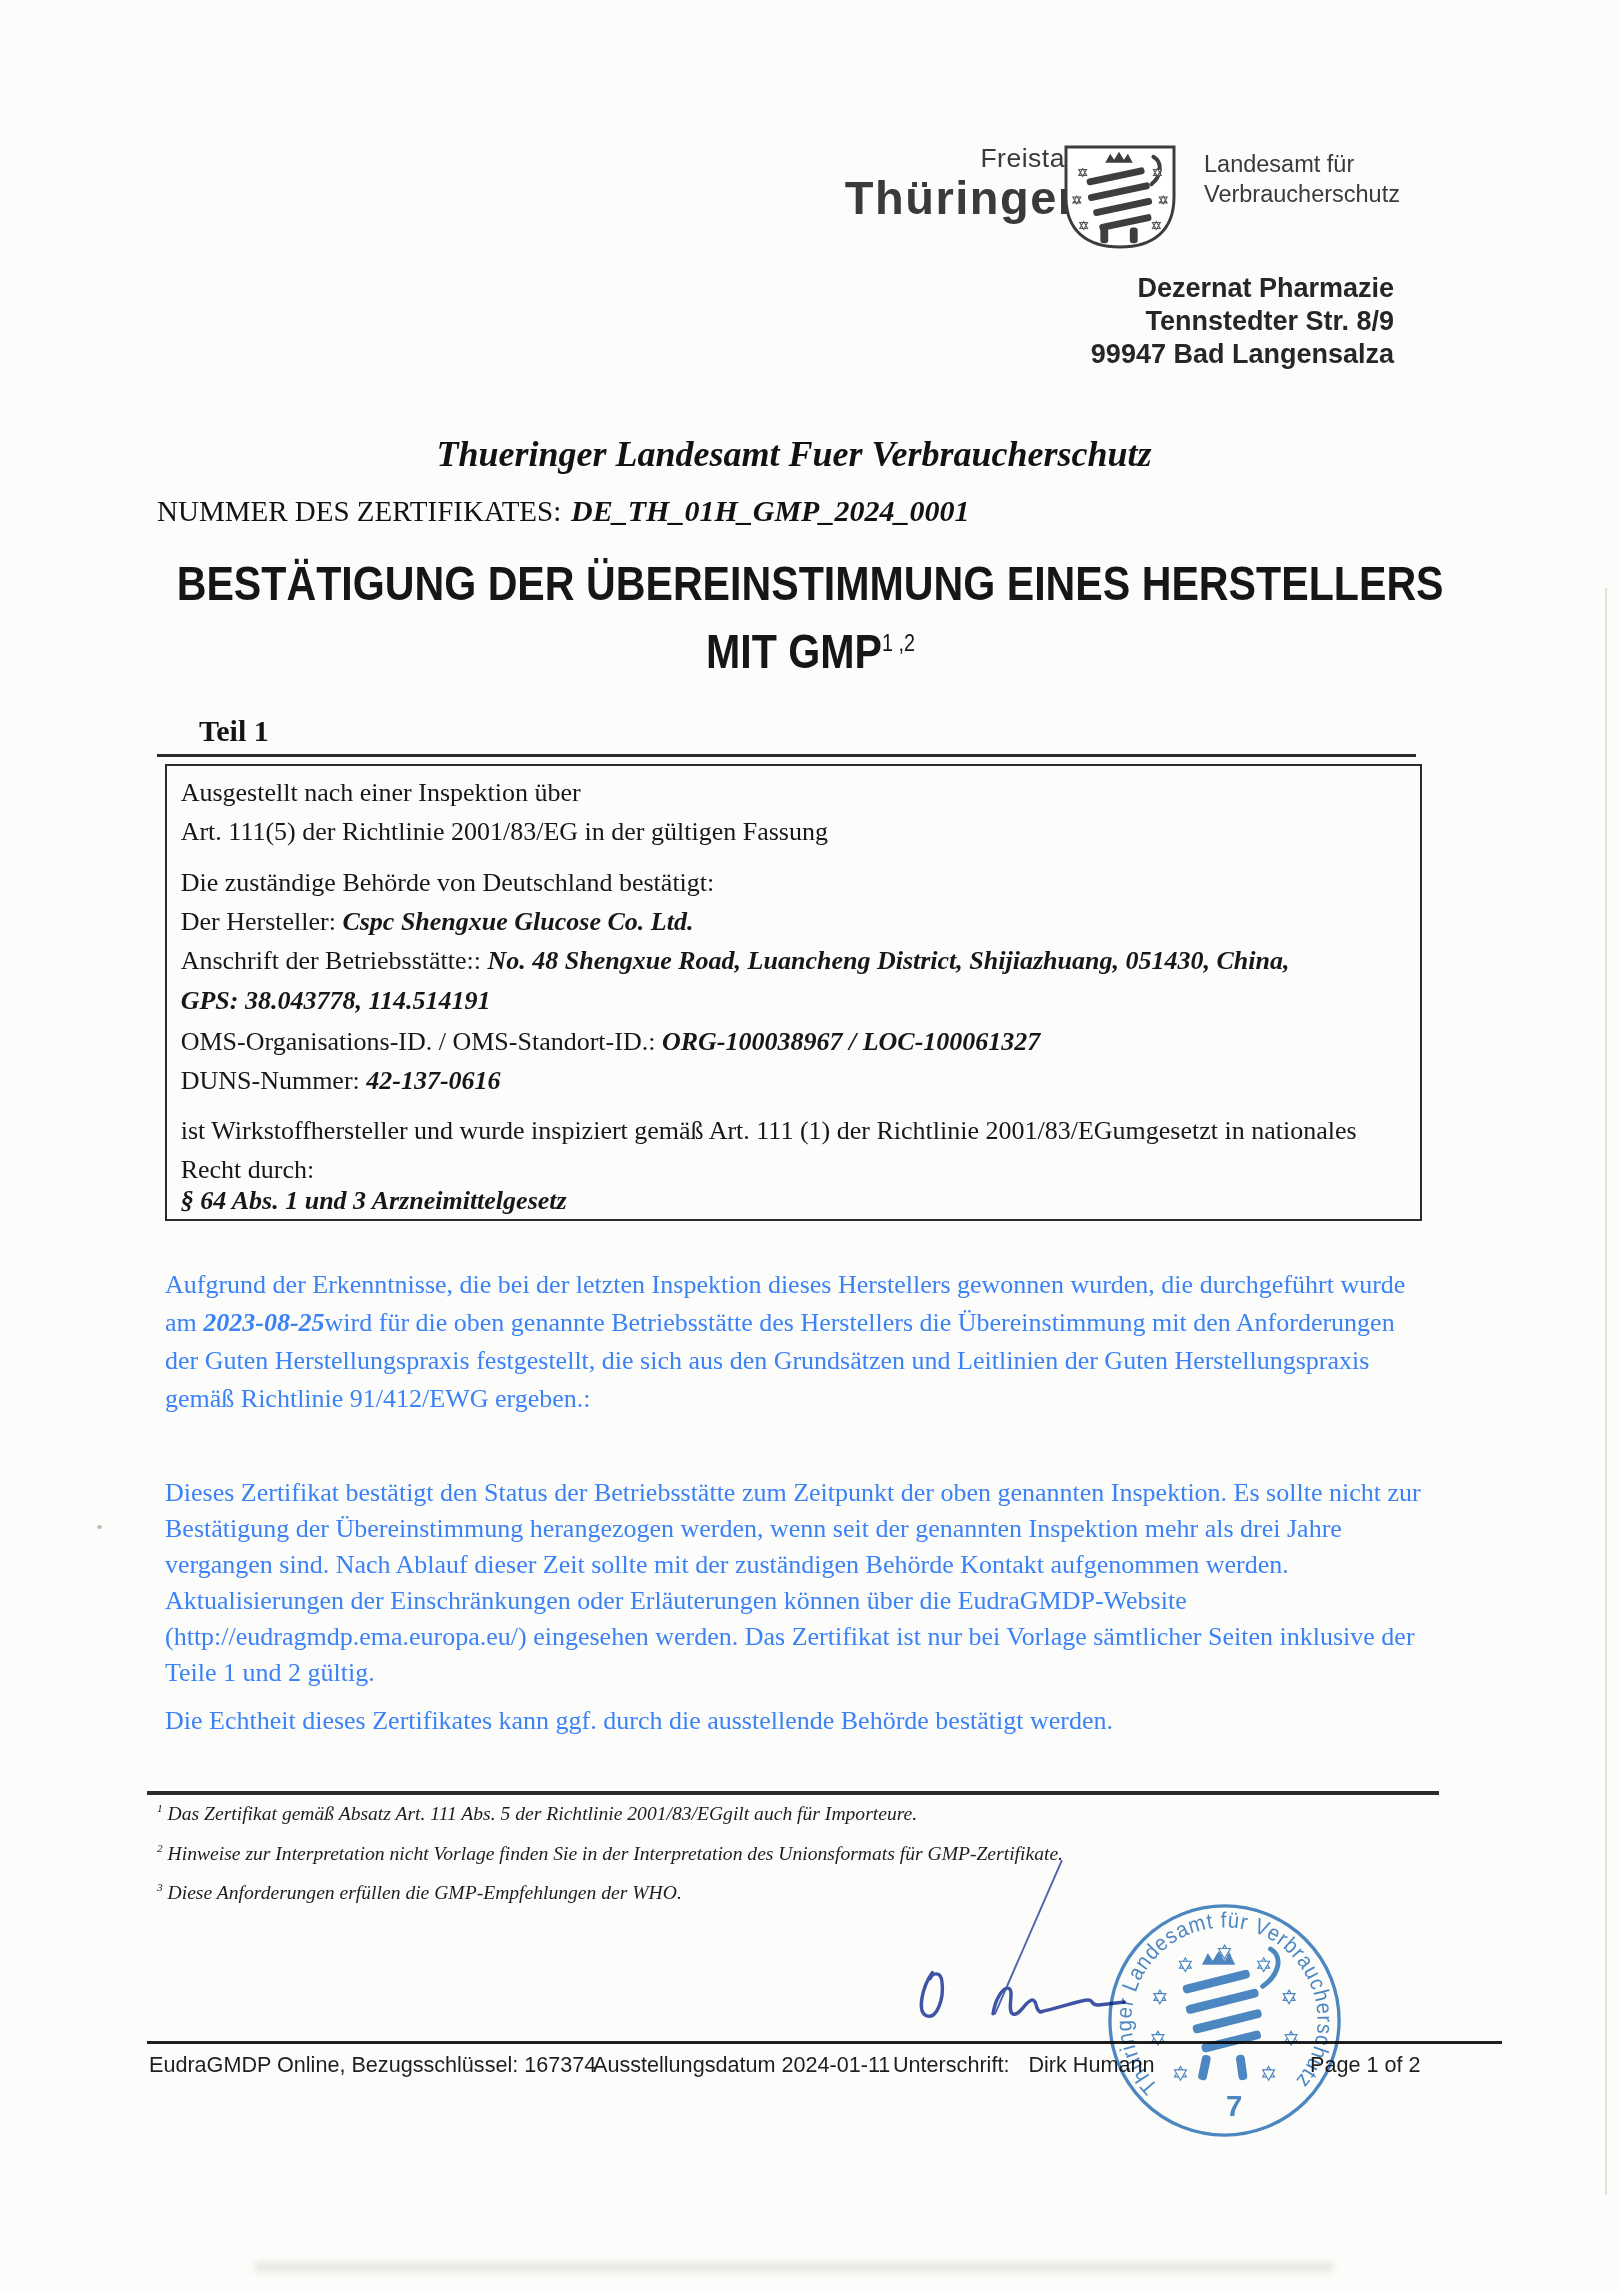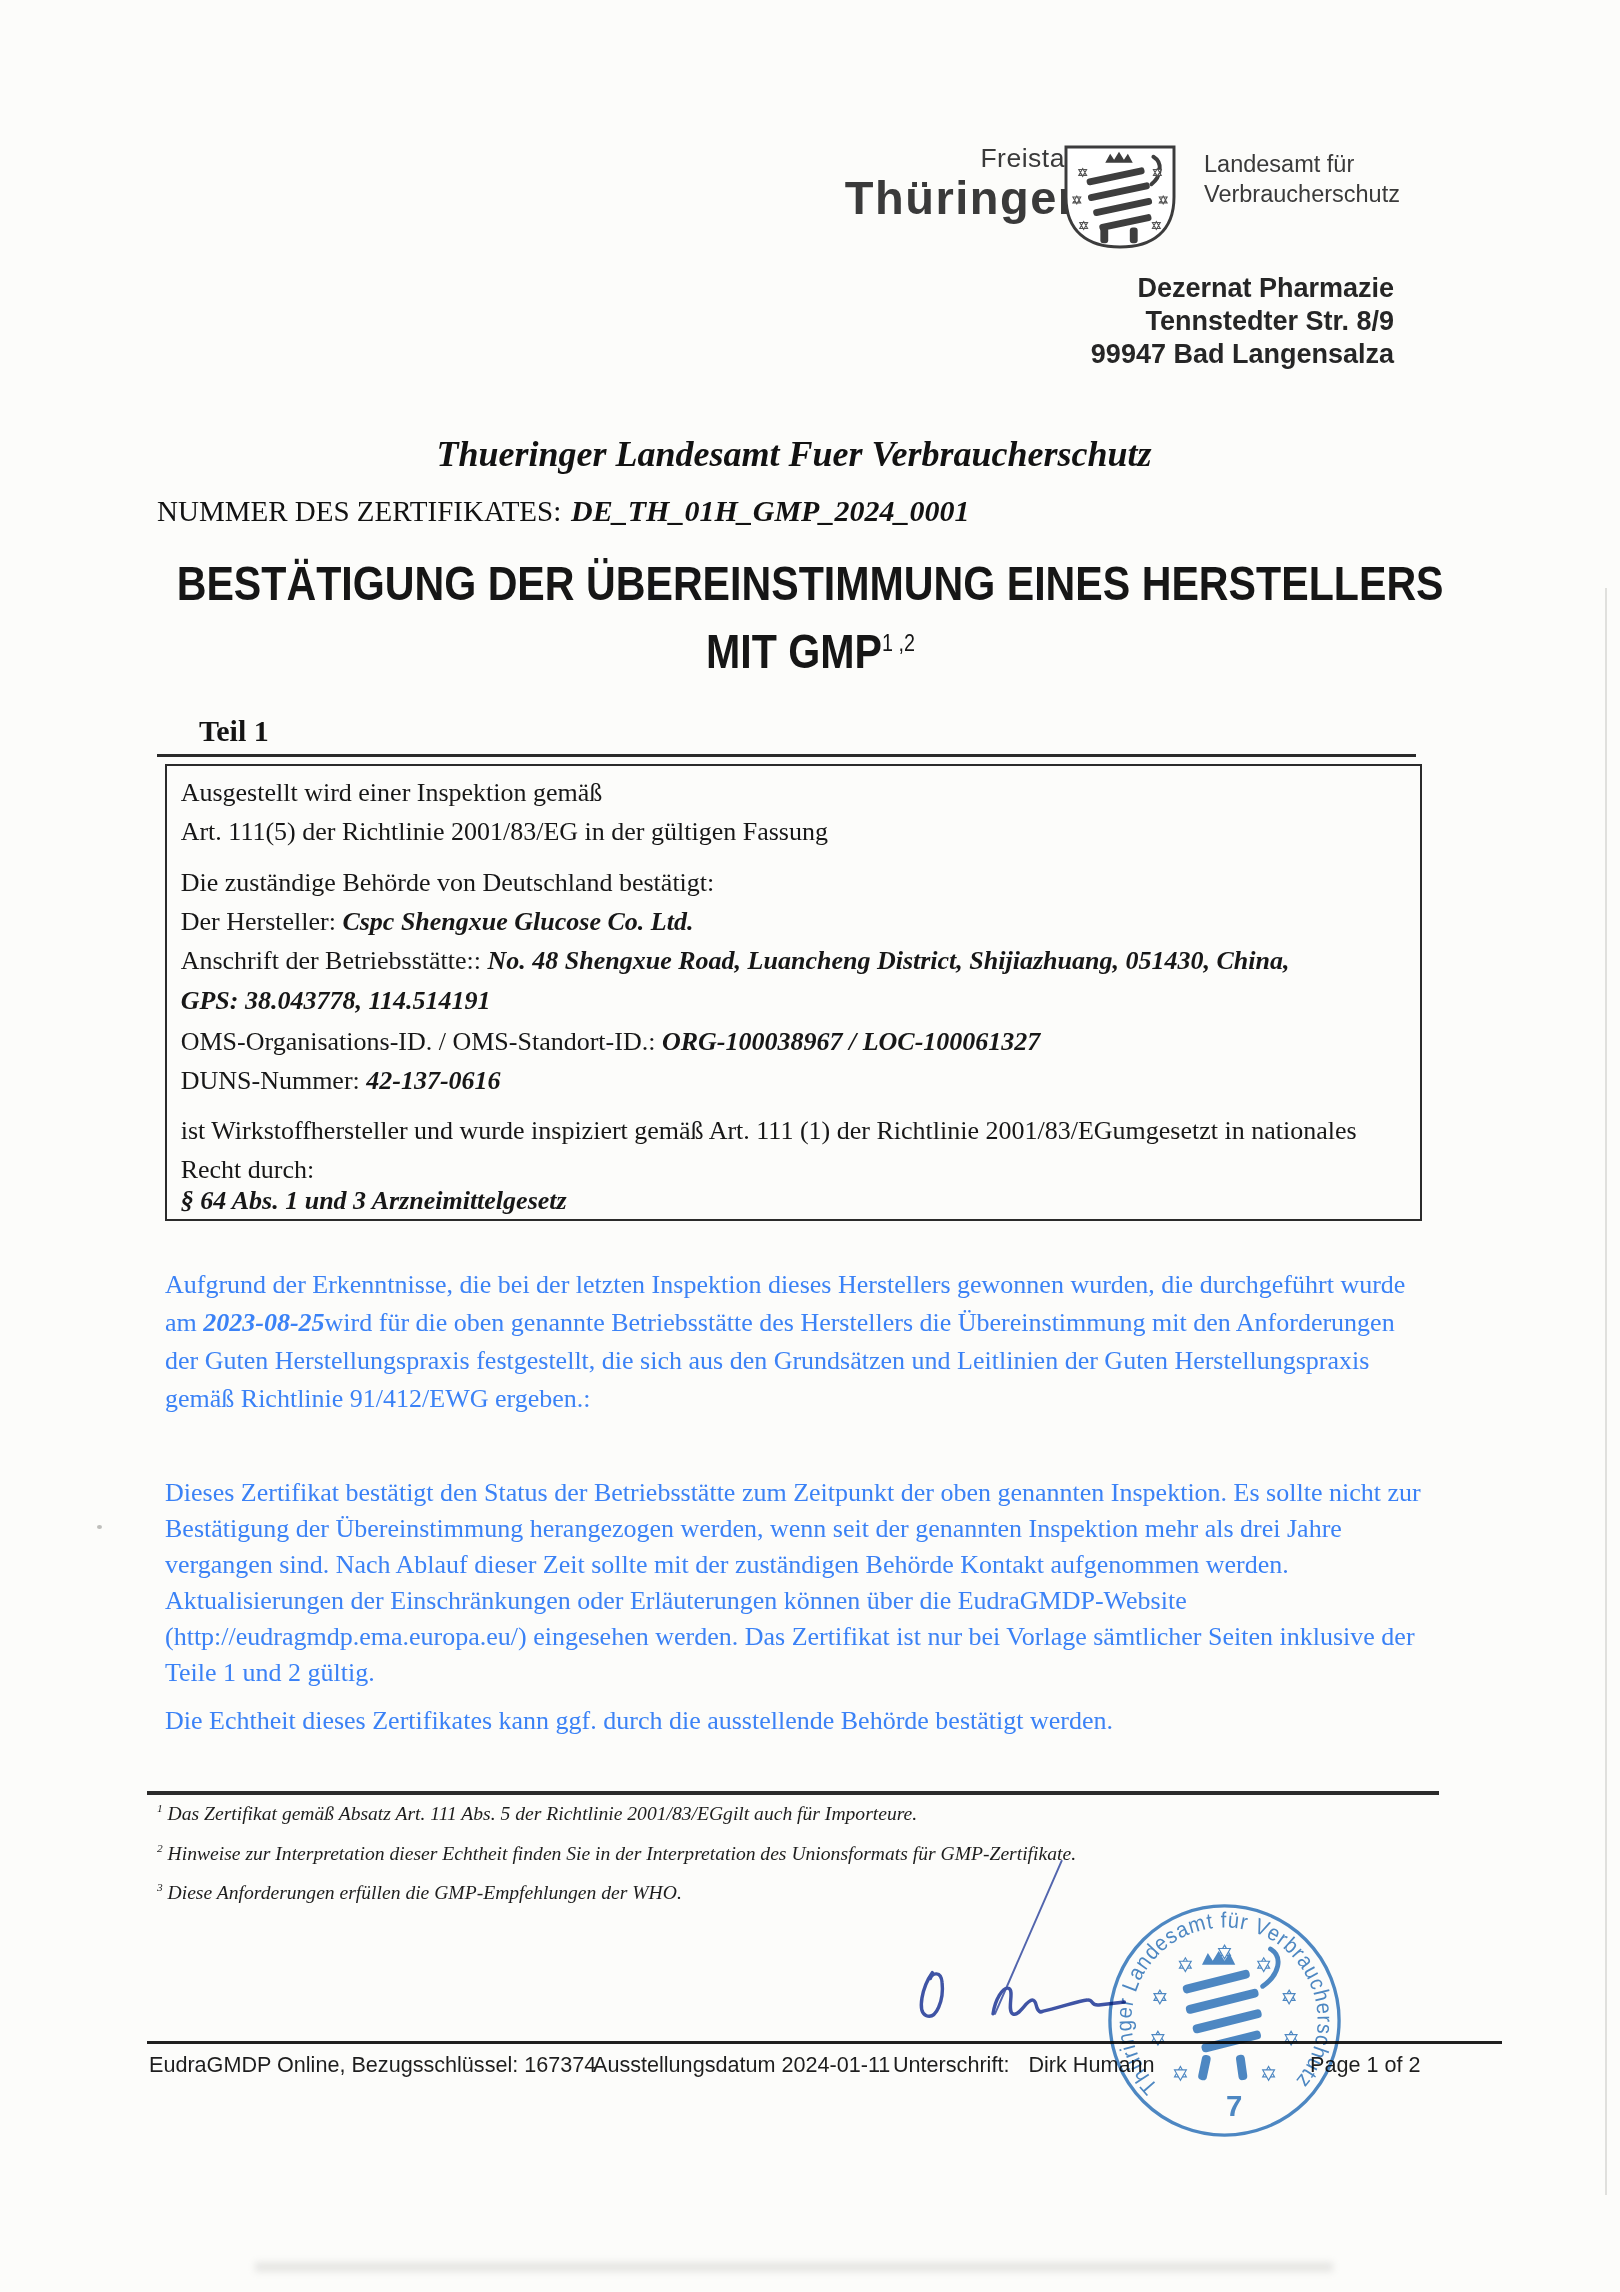--- a/index.html
+++ b/index.html
@@ -112,41 +112,41 @@
     <span class="hx">BESTÄTIGUNG DER ÜBEREINSTIMMUNG EINES HERSTELLERS</span>
   </div>
   <div class="abs bigheading bigheading2 sans">
     <span class="hx"><span>MIT GMP</span><span class="hsup">1 ,2</span></span>
   </div>
 
   <div class="abs teil serif">Teil 1</div>
   <div class="abs teil-rule"></div>
 
   <div class="abs p1box">
-    <div class="boxline serif" style="top:9.8px">Ausgestellt wird einer Inspektion gemäß</div>
+    <div class="boxline serif" style="top:9.8px">Ausgestellt nach einer Inspektion über</div>
     <div class="boxline serif" style="top:49px">Art. 111(5) der Richtlinie 2001/83/EG in der gültigen Fassung</div>
     <div class="boxline serif" style="top:100px">Die zuständige Behörde von Deutschland bestätigt:</div>
     <div class="boxline serif" style="top:139px"><span>Der Hersteller: </span><span class="bi">Cspc Shengxue Glucose Co. Ltd.</span></div>
     <div class="boxline serif" style="top:178px"><span>Anschrift der Betriebsstätte:: </span><span class="bi">No. 48 Shengxue Road, Luancheng District, Shijiazhuang, 051430, China,</span></div>
     <div class="boxline serif bi" style="top:218px">GPS: 38.043778, 114.514191</div>
     <div class="boxline serif" style="top:259px"><span>OMS-Organisations-ID. / OMS-Standort-ID.: </span><span class="bi">ORG-100038967 / LOC-100061327</span></div>
     <div class="boxline serif" style="top:298px"><span>DUNS-Nummer: </span><span class="bi">42-137-0616</span></div>
     <div class="boxline serif" style="top:345px;line-height:39px">ist Wirkstoffhersteller und wurde inspiziert gemäß Art. 111 (1) der Richtlinie 2001/83/EGumgesetzt in nationales Recht durch:</div>
     <div class="boxline serif bi" style="top:418px">§ 64 Abs. 1 und 3 Arzneimittelgesetz</div>
   </div>
 
   <div class="abs bodyp p1 serif"><span>Aufgrund der Erkenntnisse, die bei der letzten Inspektion dieses Herstellers gewonnen wurden, die durchgeführt wurde am </span><span class="bi">2023-08-25</span><span>wird für die oben genannte Betriebsstätte des Herstellers die Übereinstimmung mit den Anforderungen der Guten Herstellungspraxis festgestellt, die sich aus den Grundsätzen und Leitlinien der Guten Herstellungspraxis gemäß Richtlinie 91/412/EWG ergeben.:</span></div>
 
 
   <div class="abs bodyp p2 serif">Dieses Zertifikat bestätigt den Status der Betriebsstätte zum Zeitpunkt der oben genannten Inspektion. Es sollte nicht zur Bestätigung der Übereinstimmung herangezogen werden, wenn seit der genannten Inspektion mehr als drei Jahre vergangen sind. Nach Ablauf dieser Zeit sollte mit der zuständigen Behörde Kontakt aufgenommen werden. Aktualisierungen der Einschränkungen oder Erläuterungen können über die EudraGMDP-Website (http://eudragmdp.ema.europa.eu/) eingesehen werden. Das Zertifikat ist nur bei Vorlage sämtlicher Seiten inklusive der Teile 1 und 2 gültig.</div>
   <div class="abs bodyp p3 serif">Die Echtheit dieses Zertifikates kann ggf. durch die ausstellende Behörde bestätigt werden.</div>
 
   <div class="abs fn-rule"></div>
   <div class="footnote serif" style="top:1803px"><sup class="sup">1</sup><span>Das Zertifikat gemäß Absatz Art. 111 Abs. 5 der Richtlinie 2001/83/EGgilt auch für Importeure.</span></div>
-  <div class="footnote serif" style="top:1843px"><sup class="sup">2</sup><span>Hinweise zur Interpretation dieser Echtheit finden Sie in der Interpretation des Unionsformats für GMP-Zertifikate.</span></div>
+  <div class="footnote serif" style="top:1843px"><sup class="sup">2</sup><span>Hinweise zur Interpretation nicht Vorlage finden Sie in der Interpretation des Unionsformats für GMP-Zertifikate.</span></div>
   <div class="footnote serif" style="top:1882px"><sup class="sup">3</sup><span>Diese Anforderungen erfüllen die GMP-Empfehlungen der WHO.</span></div>
 
   <svg class="abs signink" viewBox="0 0 350 200" fill="none" stroke="#4055a8" stroke-width="3.5" stroke-linecap="round">
     <path d="M168,4 L100,160" stroke-width="2" opacity=".9"></path>
     <path d="M36,118 C26,132 20,158 30,162 C40,166 48,146 46,128 C45,116 36,118 34,124"></path>
     <path d="M98,160 C100,146 108,132 114,134 C120,136 112,156 118,160 C124,164 132,146 138,146 C144,146 140,158 148,158"></path>
     <path d="M146,158 C166,154 184,147 194,146 C201,145 197,152 206,151 L232,148"></path>
   </svg>
 
   <div class="abs footer-rule"></div>

